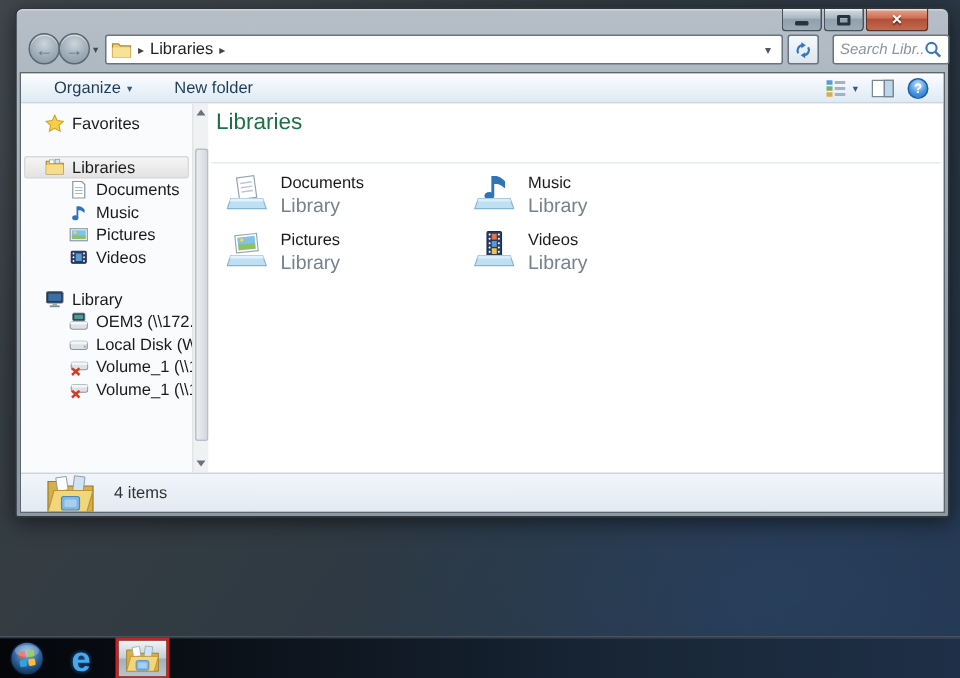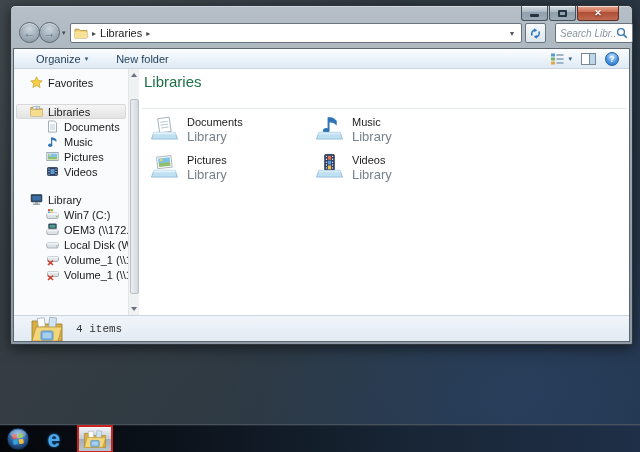--- a/index.html
+++ b/index.html
@@ -102,21 +102,21 @@
   .lib-item .sub { font-size:13px; color:#76828c; margin-top:1px; }
   .pos0 { left:12px;  top:45px; }
   .pos1 { left:177px; top:45px; }
   .pos2 { left:12px;  top:83px; }
   .pos3 { left:177px; top:83px; }
 
   
   .statusbar { height:26px; flex:none; position:relative;
     background:linear-gradient(#f1f5fa,#e2eaf3); border-top:1px solid #ccd5df; }
   .status-icon { position:absolute; left:16px; top:0; }
-  .status-text { position:absolute; left:62px; top:7px; font-size:11px; color:#333;font-family:Liberation Mono, monospace; }
+  .status-text { position:absolute; left:62px; top:7px; font-size:11px; color:#333; }
 
   
   .taskbar { position:absolute; left:0; right:0; bottom:0; height:28px;
     background:linear-gradient(90deg,#04060a 0%,#0d141d 30%,#182636 65%,#1f2f47 100%);
     border-top:1px solid #47525d; box-shadow:inset 0 1px 0 rgba(255,255,255,.08); }
   .start-orb { position:absolute; left:6px; top:2px; width:24px; height:24px; }
   .task-ie { position:absolute; left:40px; top:0; width:28px; height:28px;
     display:flex; align-items:center; justify-content:center; }
   .ie-e { font-size:23px; font-weight:bold; color:#4aa8ec; text-shadow:0 0 3px rgba(40,130,210,.9); line-height:1; }
   .task-explorer { position:absolute; left:77px; top:0; width:36px; height:28px;
@@ -287,32 +287,20 @@
             <svg class="si" viewBox="0 0 13 13">
               <rect x="1" y="1.5" width="11" height="7.5" rx="1" fill="#1f3answer"></rect>
               <rect x="1" y="1.5" width="11" height="7.5" rx="1" fill="#22374f" stroke="#5c6a78" stroke-width="0.7"></rect>
               <rect x="2.2" y="2.7" width="8.6" height="5" fill="#3a6ea5"></rect>
               <rect x="5" y="9" width="3" height="1.6" fill="#9aa6b0"></rect>
               <rect x="3.2" y="10.6" width="6.6" height="1.2" fill="#7d8a94"></rect>
             </svg>
             <span>Library</span>
           </div>
 
-          <div class="side-row child">
-            <svg class="si" viewBox="0 0 13 13">
-              <rect x="0.8" y="5" width="11.4" height="5.5" rx="1.5" fill="#dde2e6" stroke="#8c959d" stroke-width="0.7"></rect>
-              <rect x="0.8" y="5" width="11.4" height="2" rx="1" fill="#f2f5f7"></rect>
-              <circle cx="10.5" cy="8.6" r="0.7" fill="#7fba3d"></circle>
-              <rect x="2" y="1" width="2.2" height="2.2" fill="#e25845"></rect>
-                <rect x="4.6" y="1" width="2.2" height="2.2" fill="#7fba3d"></rect>
-              <rect x="2" y="3.6" width="2.2" height="1.2" fill="#31a3dd"></rect>
-                <rect x="4.6" y="3.6" width="2.2" height="1.2" fill="#fbbc3c"></rect>
-            </svg>
-            <span>Win7 (C:)</span>
-          </div>
 
 
           <div class="side-row child">
             <svg class="si" viewBox="0 0 13 13">
               <rect x="2.5" y="0.8" width="8" height="5" rx="0.8" fill="#22374f" stroke="#5c6a78" stroke-width="0.6"></rect>
               <rect x="3.5" y="1.8" width="6" height="3" fill="#4a9e8f"></rect>
               <rect x="0.8" y="6.5" width="11.4" height="5" rx="1.5" fill="#dde2e6" stroke="#8c959d" stroke-width="0.7"></rect>
               <rect x="0.8" y="6.5" width="11.4" height="1.8" rx="1" fill="#f2f5f7"></rect>
             </svg>
             <span>OEM3 (\\172.17.1</span>

